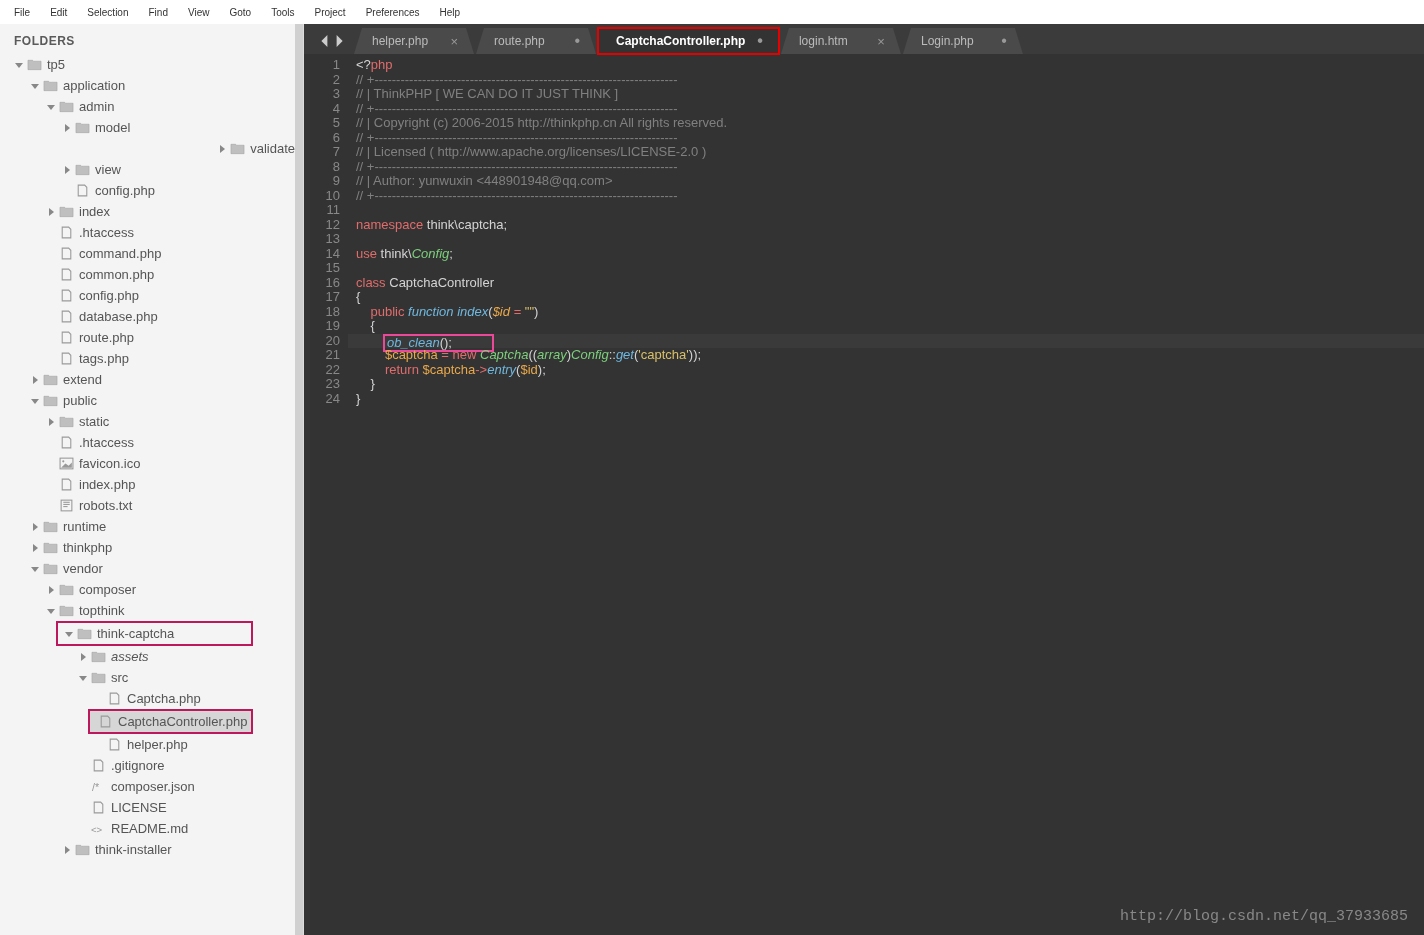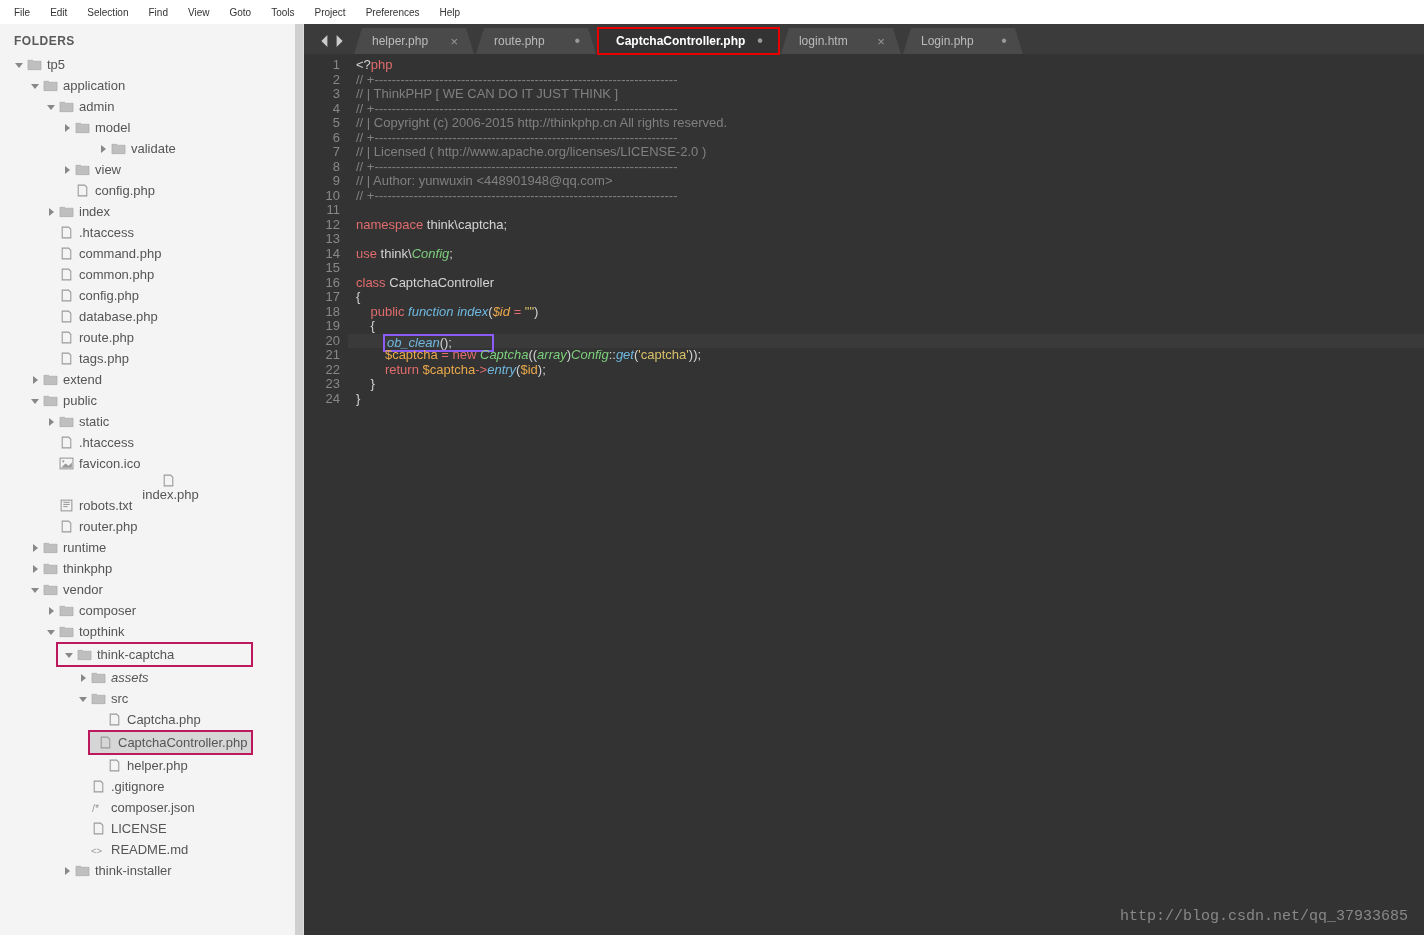--- a/index.html
+++ b/index.html
@@ -46,21 +46,21 @@
 .c-keyword2 { color: #6fb8e0; font-style: italic; }
 .c-func { color: #6fb8e0; font-style: italic; }
 .c-class { color: #7dd07d; font-style: italic; }
 .c-var { color: #e9a84a; }
 .c-var2 { color: #e9a84a; font-style: italic; }
 .c-string { color: #d8c06a; }
 .c-punct { color: #d4d4d4; }
 .c-op { color: #e06c6c; }
 .c-namespace { color: #d4d4d4; }
 
-.code-red-box { border: 2px solid #8b5cf6; display: inline-block; padding: 0 40px 0 2px; margin-left: -2px; }
+.code-red-box { border: 2px solid #ec4899; display: inline-block; padding: 0 40px 0 2px; margin-left: -2px; }
 
 .watermark { position: absolute; bottom: 10px; right: 16px; color: #888; font-family: "Courier New", monospace; font-size: 15px; pointer-events: none; }
 .scroll-indicator { position: absolute; right: 0; top: 0; width: 8px; height: 100%; background: #e8e8e8; }
 .scroll-indicator::before { content: ''; position: absolute; right: 0; top: 0; width: 8px; height: 100%; background: #d0d0d0; }
 </style>
 </head>
 <body>
 
 <div class="menubar">
     <span>File</span>
@@ -124,21 +124,21 @@
               <path d="M2 0 L7 4 L2 8 Z" fill="#888"></path>
             </svg>
           </span>
           <span class="folder-icon">
             <svg viewBox="0 0 16 13">
               <path d="M1 2 L6 2 L7 3 L15 3 L15 12 L1 12 Z" fill="#bfbfbf" stroke="#999" stroke-width="0.5"></path>
             </svg>
           </span>
           <span class="tree-label">model</span>
         </div>
-        <div class="tree-row" style="padding-left: 98px;">
+        <div class="tree-row" style="padding-left: 62px; justify-content: flex-end;">
           <span class="arrow">
             <svg viewBox="0 0 8 8">
               <path d="M2 0 L7 4 L2 8 Z" fill="#888"></path>
             </svg>
           </span>
           <span class="folder-icon">
             <svg viewBox="0 0 16 13">
               <path d="M1 2 L6 2 L7 3 L15 3 L15 12 L1 12 Z" fill="#bfbfbf" stroke="#999" stroke-width="0.5"></path>
             </svg>
           </span>
@@ -294,49 +294,40 @@
           <span class="arrow"></span>
           <span class="file-icon">
             <svg viewBox="0 0 14 12">
               <rect x="1" y="1" width="12" height="10" fill="none" stroke="#999"></rect>
               <circle cx="4" cy="4" r="1" fill="#999"></circle>
               <path d="M2 10 L6 6 L9 8 L12 5 L12 10 Z" fill="#999"></path>
             </svg>
           </span>
           <span class="tree-label">favicon.ico</span>
         </div>
-        <div class="tree-row" style="padding-left: 46px; flex-direction: column;">
+        <div class="tree-row" style="padding-left: 46px;">
           <span class="arrow"></span>
           <span class="file-icon">
             <svg viewBox="0 0 14 12">
               <path d="M3 1 L9 1 L11 3 L11 11 L3 11 Z" fill="none" stroke="#999"></path>
             </svg>
           </span>
           <span class="tree-label">index.php</span>
         </div>
         <div class="tree-row" style="padding-left: 46px;">
           <span class="arrow"></span>
           <span class="file-icon">
             <svg viewBox="0 0 14 12">
               <rect x="2" y="1" width="10" height="10" fill="none" stroke="#999"></rect>
               <line x1="4" y1="3" x2="10" y2="3" stroke="#999"></line>
               <line x1="4" y1="5" x2="10" y2="5" stroke="#999"></line>
               <line x1="4" y1="7" x2="8" y2="7" stroke="#999"></line>
             </svg>
           </span>
           <span class="tree-label">robots.txt</span>
-        </div>
-        <div class="tree-row" style="padding-left: 46px;">
-          <span class="arrow"></span>
-          <span class="file-icon">
-            <svg viewBox="0 0 14 12">
-              <path d="M3 1 L9 1 L11 3 L11 11 L3 11 Z" fill="none" stroke="#999"></path>
-            </svg>
-          </span>
-          <span class="tree-label">router.php</span>
         </div>
         <div class="tree-row" style="padding-left: 30px;">
           <span class="arrow">
             <svg viewBox="0 0 8 8">
               <path d="M2 0 L7 4 L2 8 Z" fill="#888"></path>
             </svg>
           </span>
           <span class="folder-icon">
             <svg viewBox="0 0 16 13">
               <path d="M1 2 L6 2 L7 3 L15 3 L15 12 L1 12 Z" fill="#bfbfbf" stroke="#999" stroke-width="0.5"></path>

